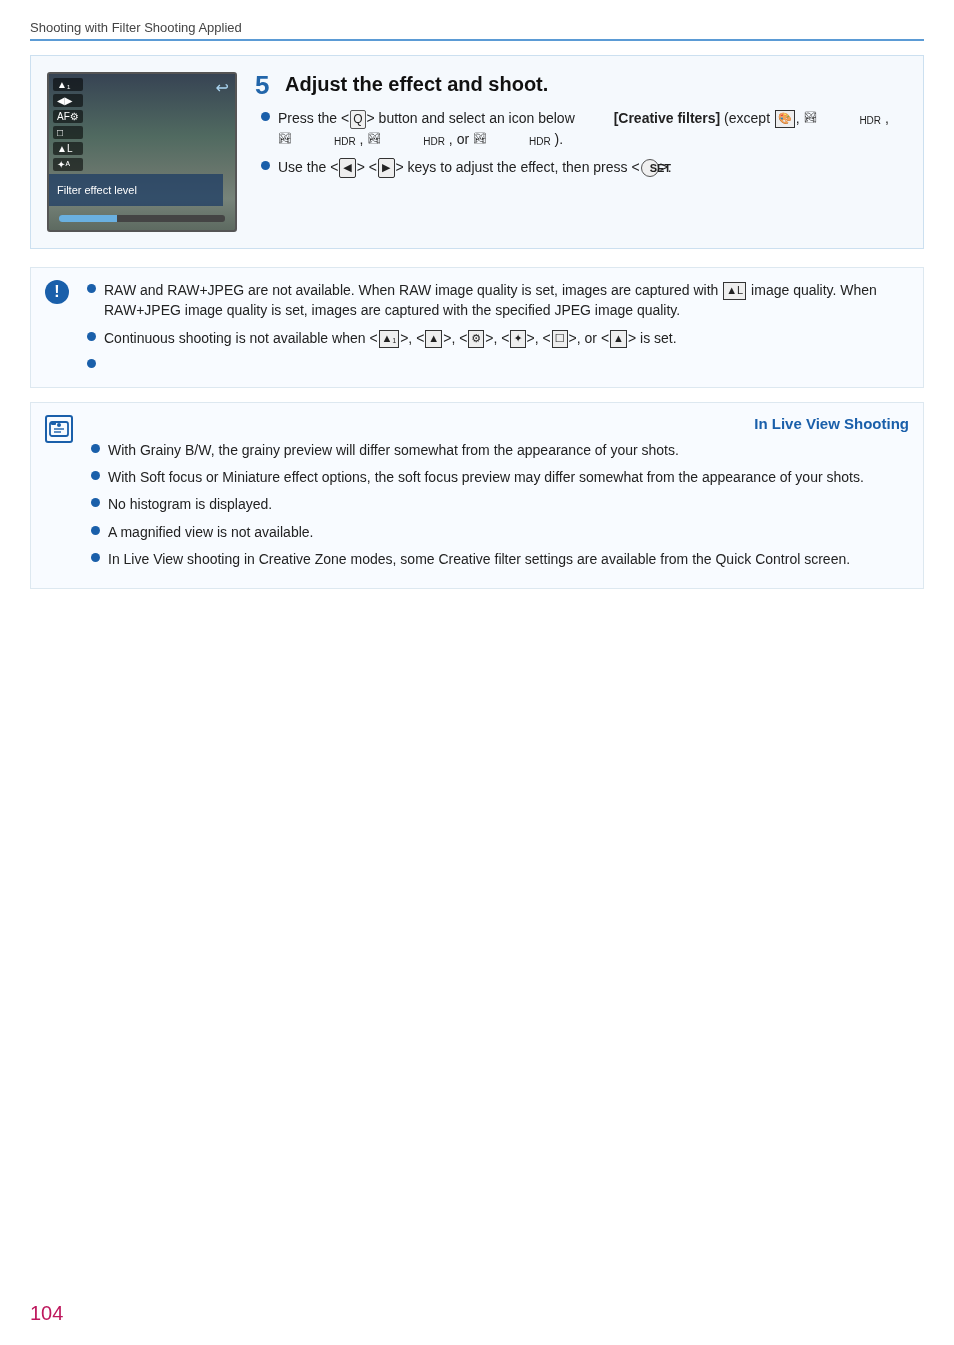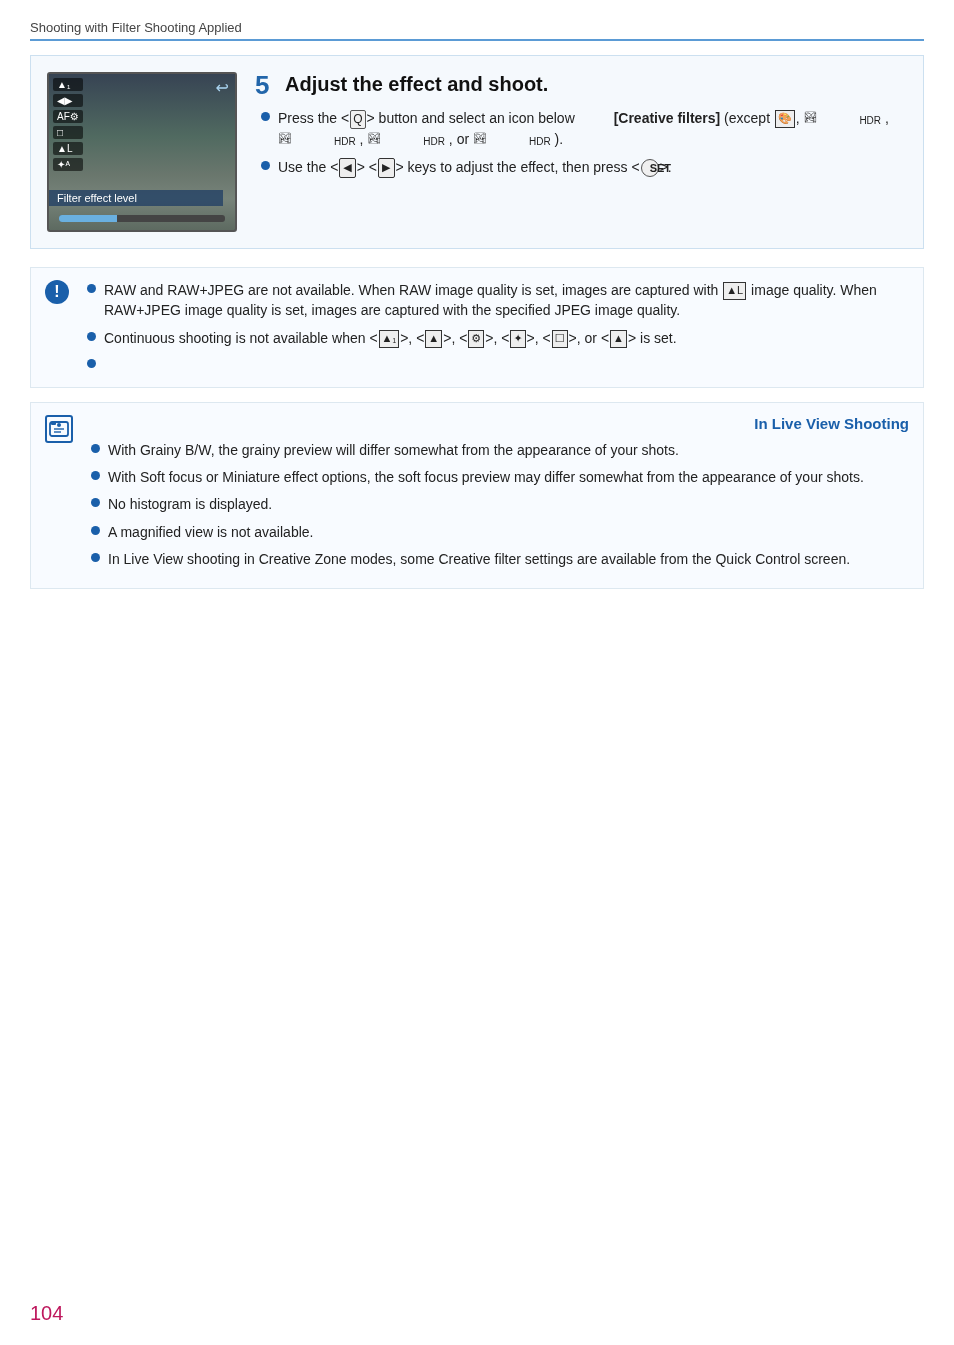--- a/index.html
+++ b/index.html
@@ -70,21 +70,21 @@
       font-size: 16px;
     }
 
     .camera-preview .filter-label {
       position: absolute;
       bottom: 24px;
       left: 0; right: 12px;
       background: rgba(30,60,100,0.75);
       color: #fff;
       font-size: 11px;
-      padding: 2px 8px;
+      padding: 10px 8px;
       text-align: left;
     }
 
     .camera-preview .progress-bar {
       position: absolute;
       bottom: 8px;
       left: 10px;
       right: 10px;
       height: 7px;
       background: #444;

